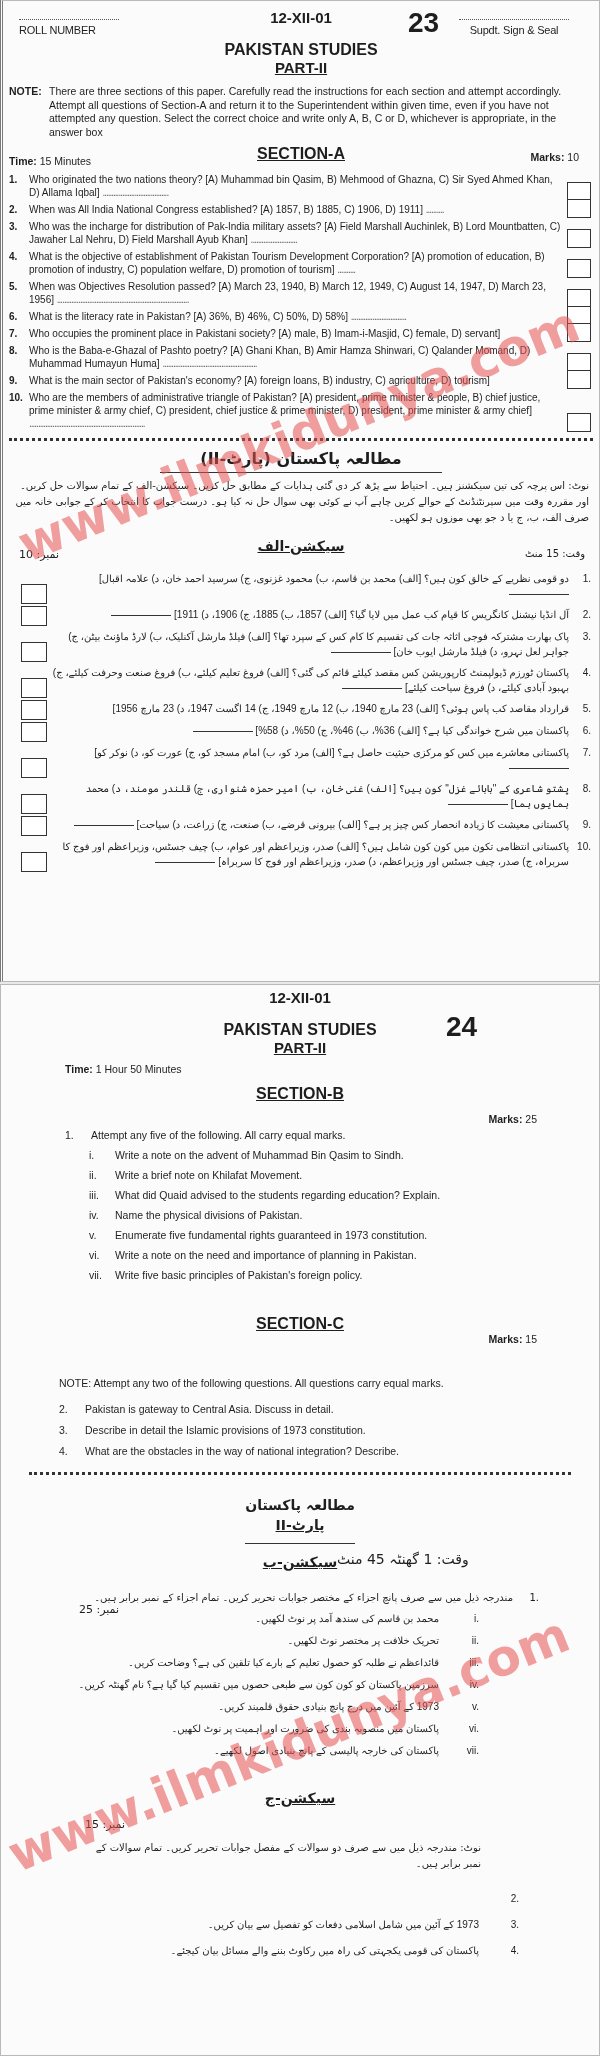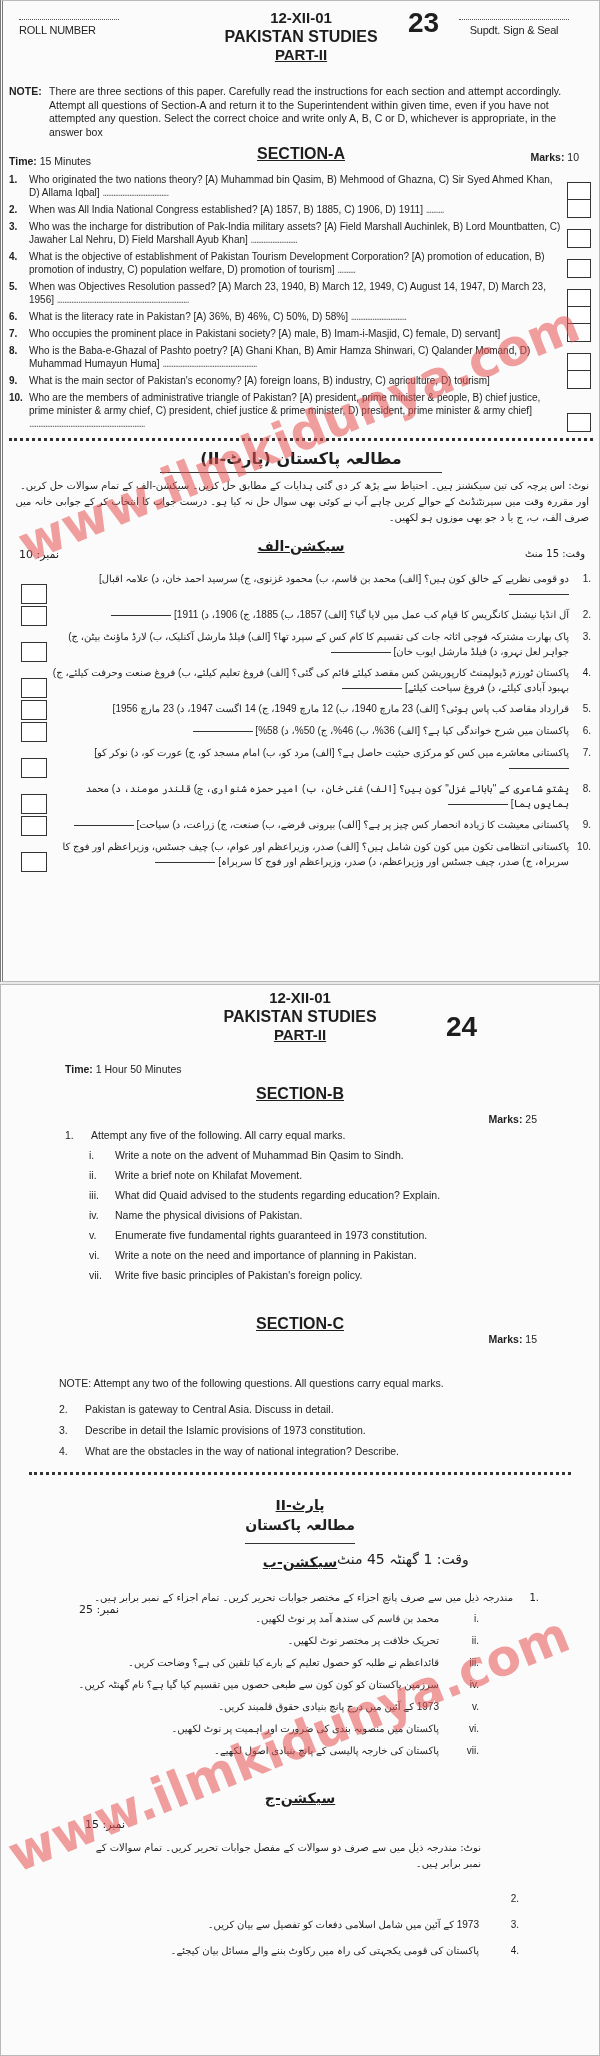--- a/index.html
+++ b/index.html
@@ -15,21 +15,21 @@
   #page1 { top: 0; height: 982px; border-left: 3px double #7a7a7a; }
   #page2 { top: 984px; height: 1072px; }
 
   .hdr-row { position: relative; height: 84px; }
   .roll { position: absolute; left: 16px; top: 18px; width: 100px; }
   .dotline { border-top: 1px dotted #555; width: 100%; height: 1px; }
   .roll .lbl, .supdt .lbl { font-size: 11px; margin-top: 4px; letter-spacing: -0.2px; }
   .supdt { position: absolute; right: 30px; top: 18px; width: 110px; text-align: center; }
   .center-head { position: absolute; left: 0; right: 0; top: 8px; text-align: center; font-weight: bold; }
   .center-head .code { font-size: 15px; line-height: 18px; }
-  .center-head .subj { font-size: 16px; line-height: 19px; }
+  .center-head .subj { font-size: 16px; line-height: 19px; margin-top: 13px; }
   .center-head .part { font-size: 15px; line-height: 18px; text-decoration: underline; }
   .pagenum { position: absolute; font-size: 28px; font-weight: bold; }
 
   .note { font-size: 10.5px; line-height: 13.5px; padding: 0 10px 0 6px; display: flex; }
   .note .nlbl { font-weight: bold; width: 40px; flex-shrink: 0; }
 
   .sec-row { position: relative; height: 26px; margin-top: 6px; }
   .sec-title { position: absolute; left: 0; right: 0; text-align: center; font-weight: bold; font-size: 16px; text-decoration: underline; top: 0; }
   .sec-time { position: absolute; left: 6px; top: 10px; font-size: 10.5px; }
   .sec-time b { font-weight: bold; }
@@ -301,22 +301,22 @@
       </div>
     <div class="c-item">
         <span class="num">4.</span>
         <span>What are the obstacles in the way of national integration? Describe.</span>
       </div>
   </div>
 
   <div class="dotted-sep" style="margin:10px 28px;"></div>
 
   <div style="position:relative; margin-top:20px;">
+    <div class="u2-head urdu">مطالعہ پاکستان</div>
     <div class="u2-head urdu u2-part">پارٹ-II</div>
-    <div class="u2-head urdu">مطالعہ پاکستان</div>
     <div class="u2-rule"></div>
     <div class="urdu" style="position:absolute; left:336px; top:56px; font-size:14px;">وقت: 1 گھنٹہ 45 منٹ</div>
     <div class="u2-head urdu" style="text-decoration:underline;">سیکشن-ب</div>
     <div class="urdu" style="position:absolute; left:78px; top:108px; font-size:11px;">نمبر: 25</div>
   </div>
 
   <div class="urdu" style="display:flex; font-size:10px; line-height:16px; padding:18px 60px 2px 70px;">
     <span style="width:26px; direction:ltr; text-align:right; padding-left:6px;">1.</span>
     <span>مندرجہ ذیل میں سے صرف پانچ اجزاء کے مختصر جوابات تحریر کریں۔ تمام اجزاء کے نمبر برابر ہیں۔</span>
   </div>

